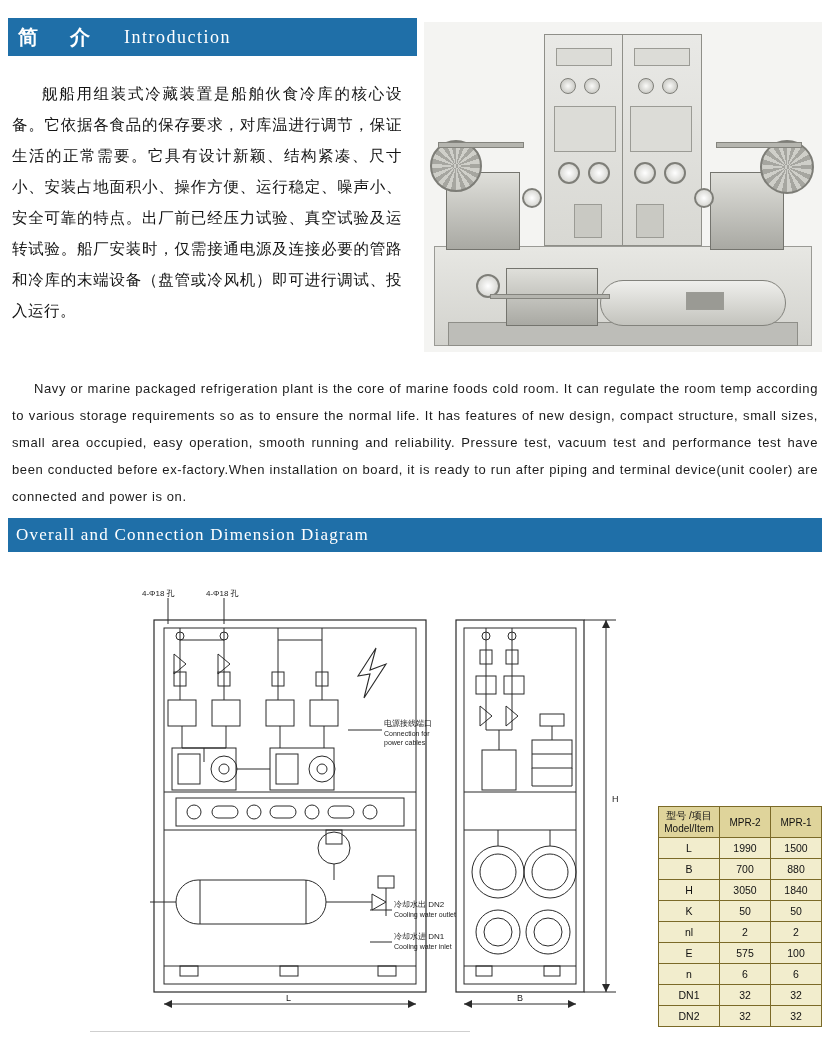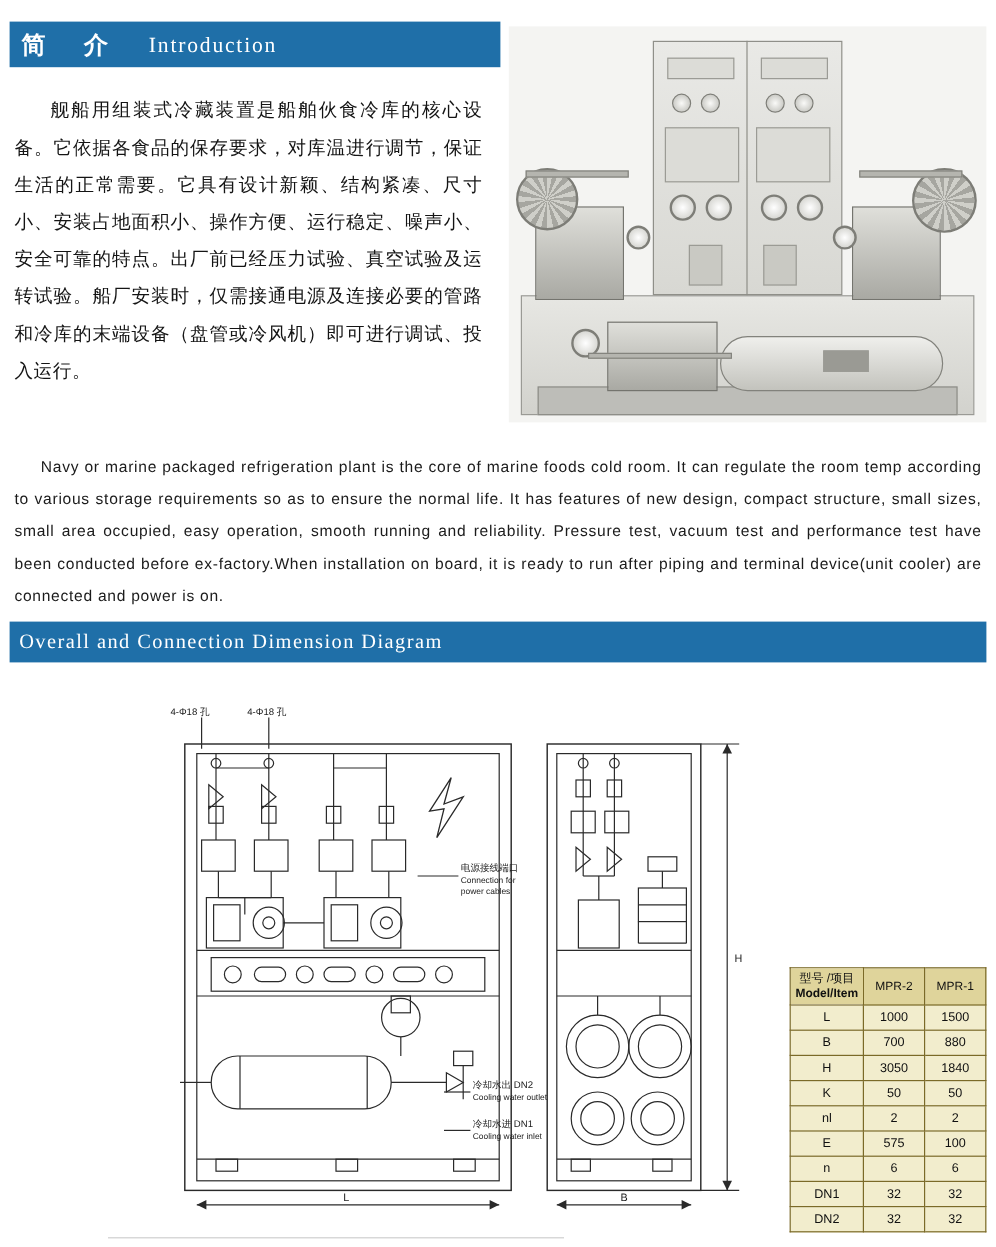--- a/index.html
+++ b/index.html
@@ -70,21 +70,20 @@
     position: absolute;
     left: 12px;
     top: 78px;
     width: 390px;
     font-size: 15.5px;
     line-height: 31px;
     letter-spacing: 0.5px;
     text-indent: 30px;
     text-align: justify;
     color: #141414;
-    font-family: Liberation Mono, monospace;
   }
 
   
   #intro-en {
     position: absolute;
     left: 12px;
     top: 375px;
     width: 806px;
     font-size: 13px;
     line-height: 27px;
@@ -184,21 +183,21 @@
   }
   #spec-table thead th {
     background: #dfd49b;
     height: 30px;
     line-height: 13px;
     font-size: 10px;
   }
   #spec-table td.lbl { width: 56px; }
   .th-model { position: relative; }
   .th-model .l1 { display: block; }
-  .th-model .l2 { display: block; font-weight: bold; }
+  .th-model .l2 { display: block; }
 
   
   #bottom-rule {
     position: absolute;
     left: 90px;
     top: 1031px;
     width: 380px;
     height: 1px;
     background: #cfcfcf;
   }
@@ -434,21 +433,21 @@
         <span class="l1">型号 /项目</span>
         <span class="l2">Model/Item</span>
       </th>
       <th>MPR-2</th>
       <th>MPR-1</th>
     </tr>
   </thead>
   <tbody>
     <tr>
       <td class="lbl">L</td>
-      <td>1000</td>
+      <td>1990</td>
       <td>1500</td>
     </tr>
     <tr>
       <td class="lbl">B</td>
       <td>700</td>
       <td>880</td>
     </tr>
     <tr>
       <td class="lbl">H</td>
       <td>3050</td>

